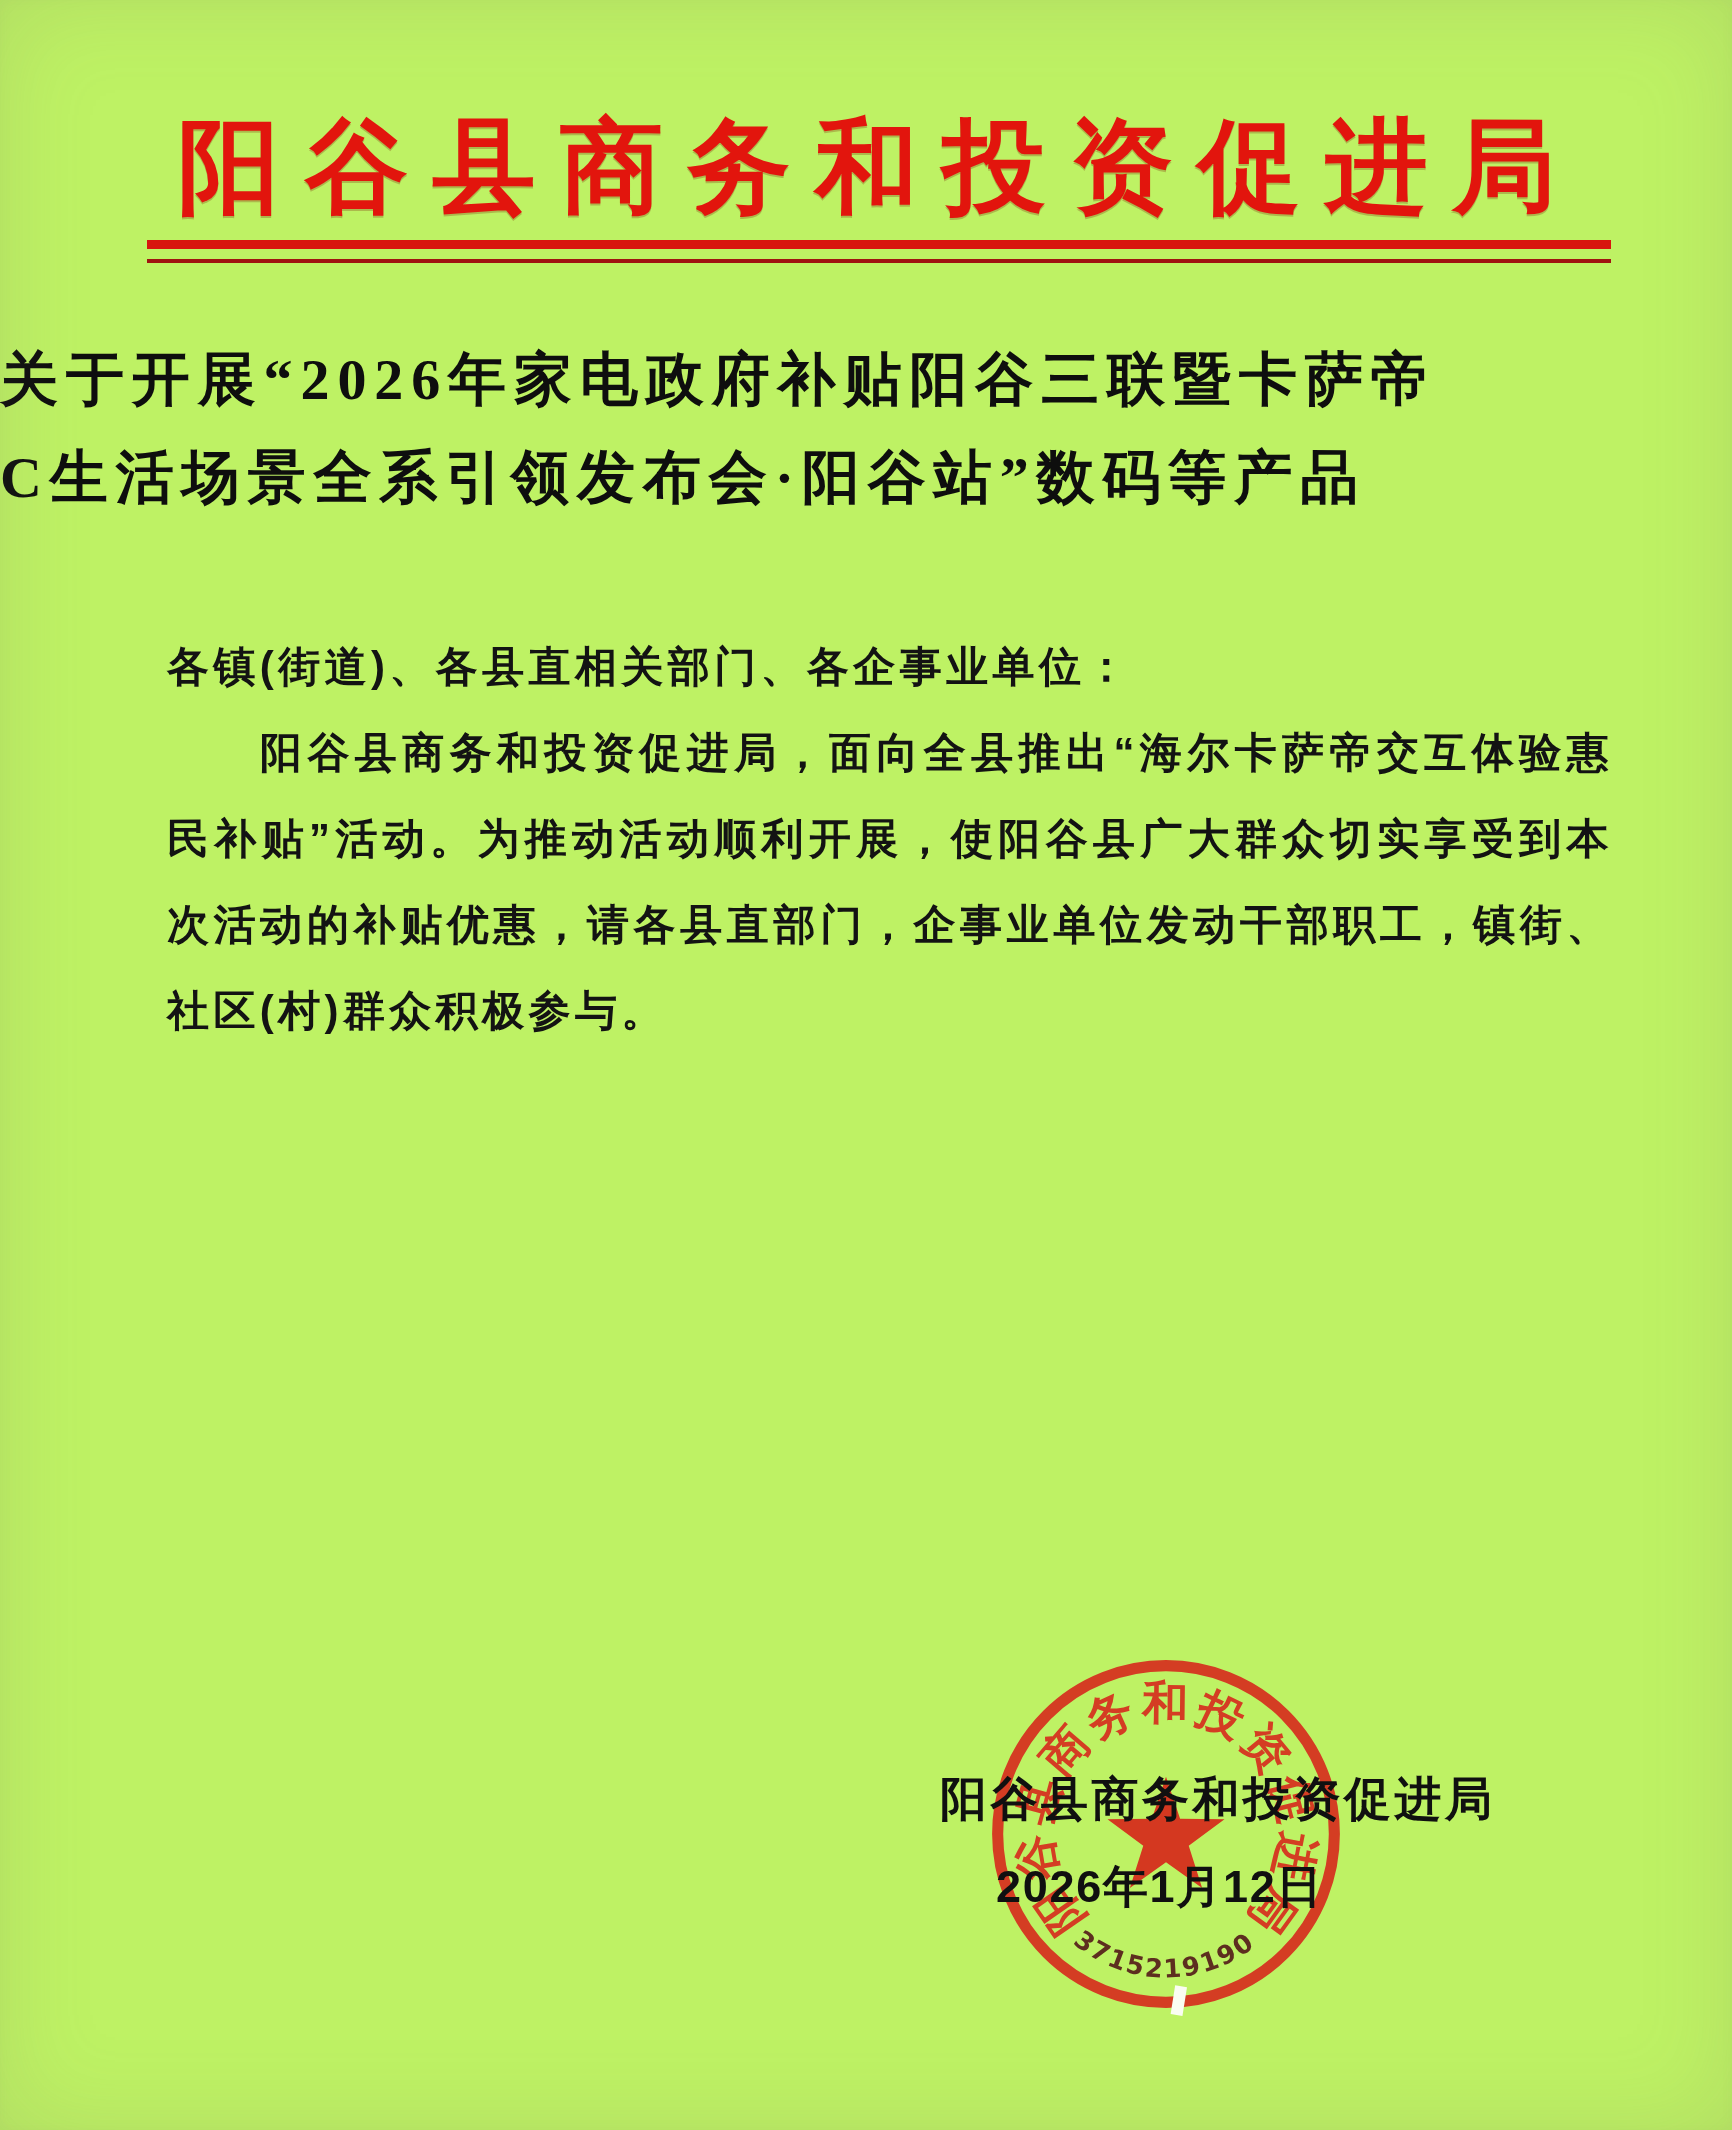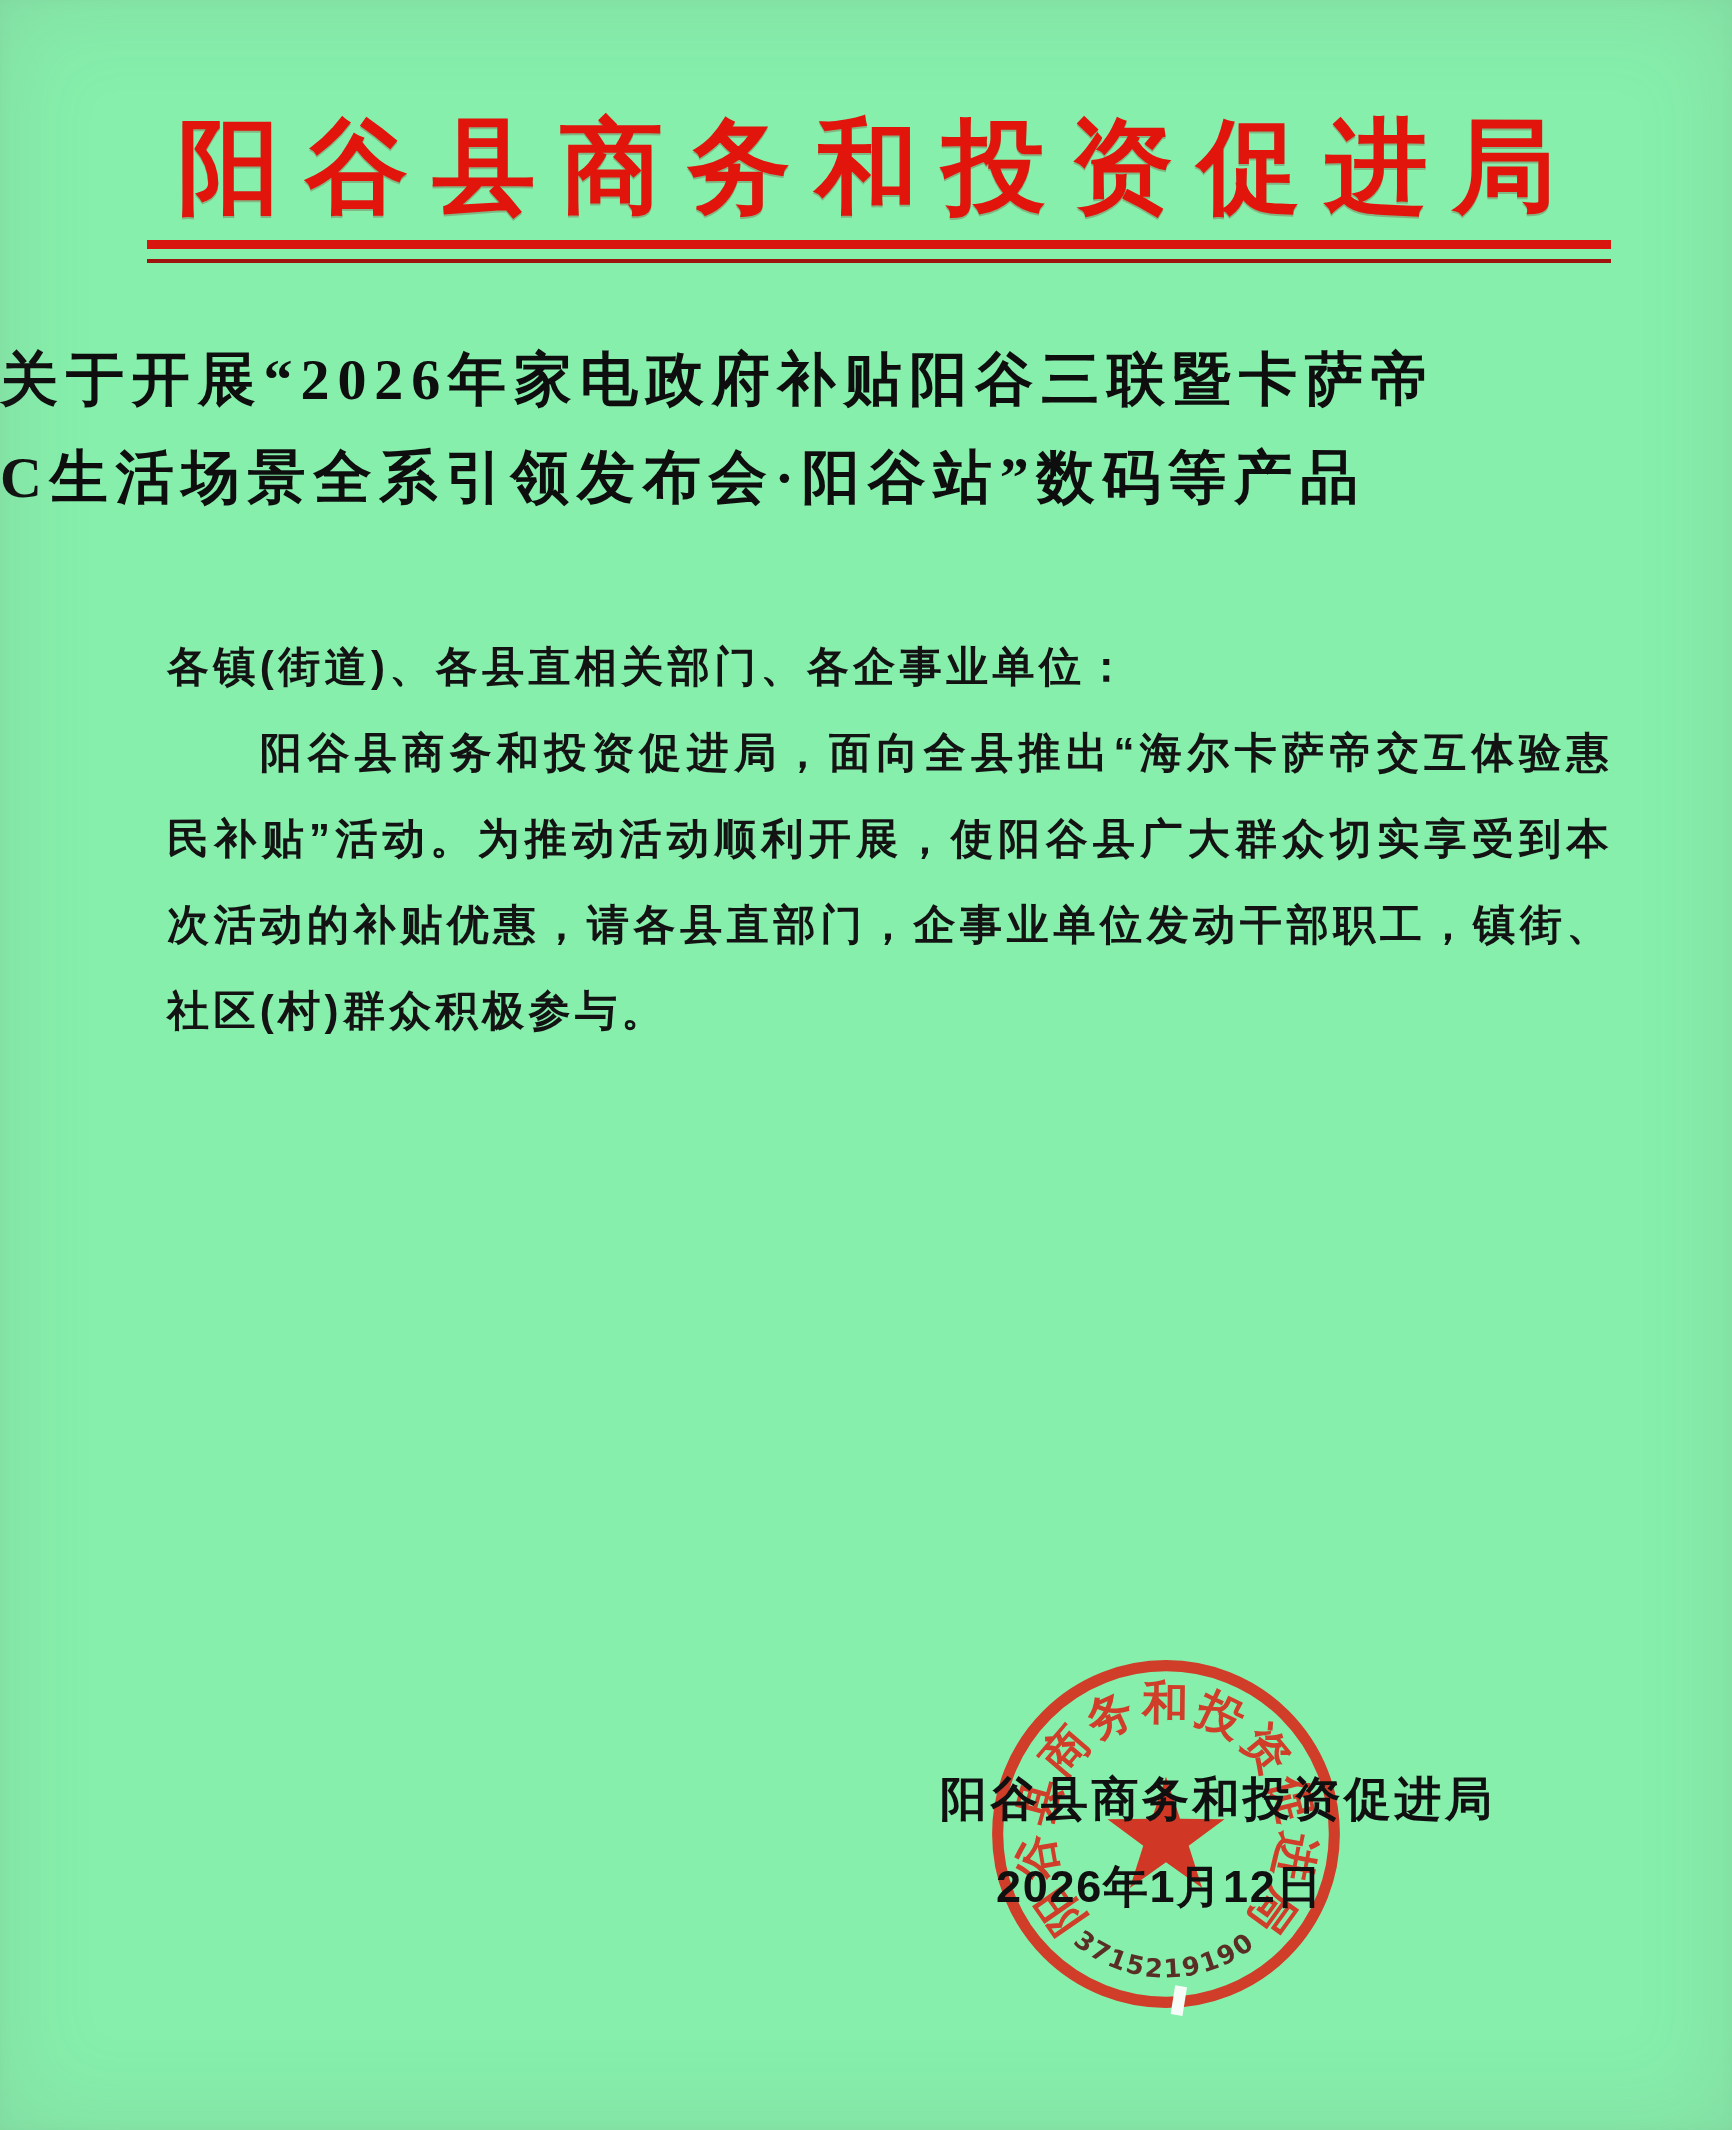--- a/index.html
+++ b/index.html
@@ -1,21 +1,21 @@
 <!DOCTYPE html>
 <html style="font-size:14px"><head>
 <meta charset="utf-8">
 <style>
   html, body { margin: 0; padding: 0; background: #ffffff; }
 
   .page {
     position: relative;
     width: 1733px;
     height: 2130px;
-    background: #86efac;
+    background: #bef264;
     overflow: hidden;
     font-family: "Liberation Sans", sans-serif;
   }
   
   .page::after {
     content: "";
     position: absolute;
     inset: 0;
     box-shadow: inset 0 0 96px rgba(110,105,100,0.16), inset 0 0 14px rgba(110,105,100,0.05);
     pointer-events: none;

